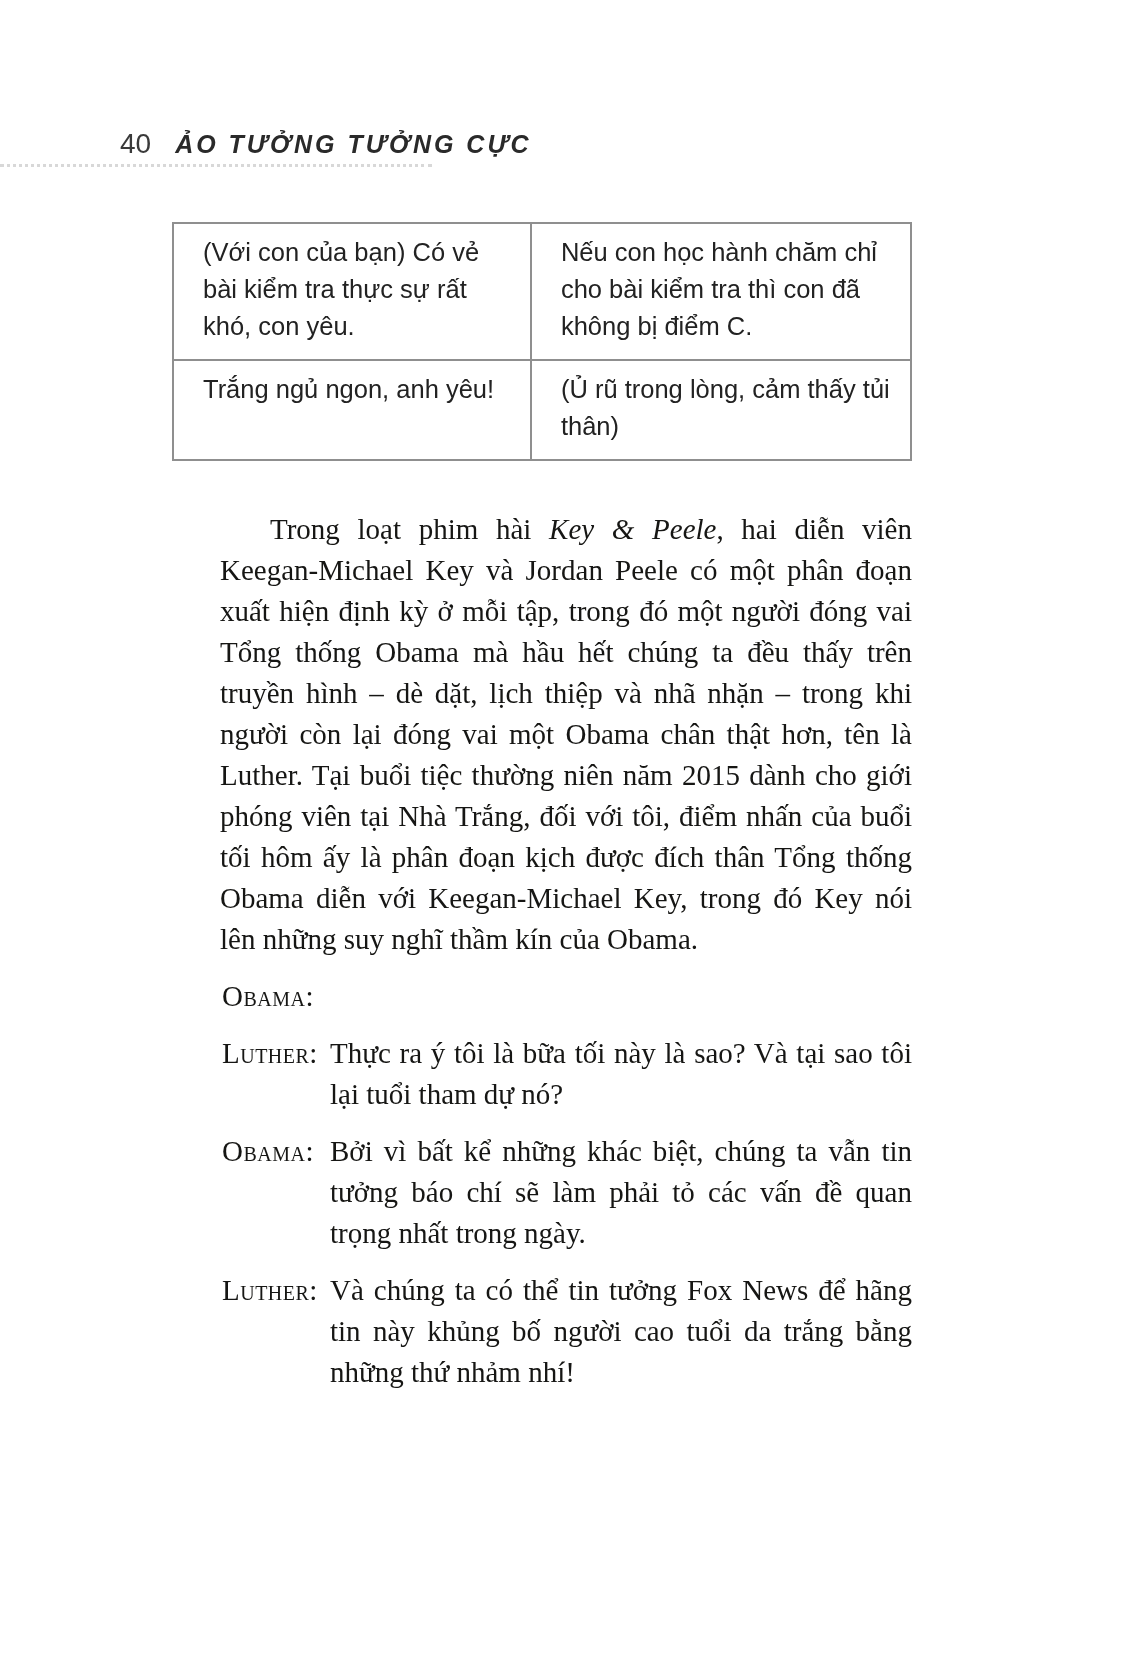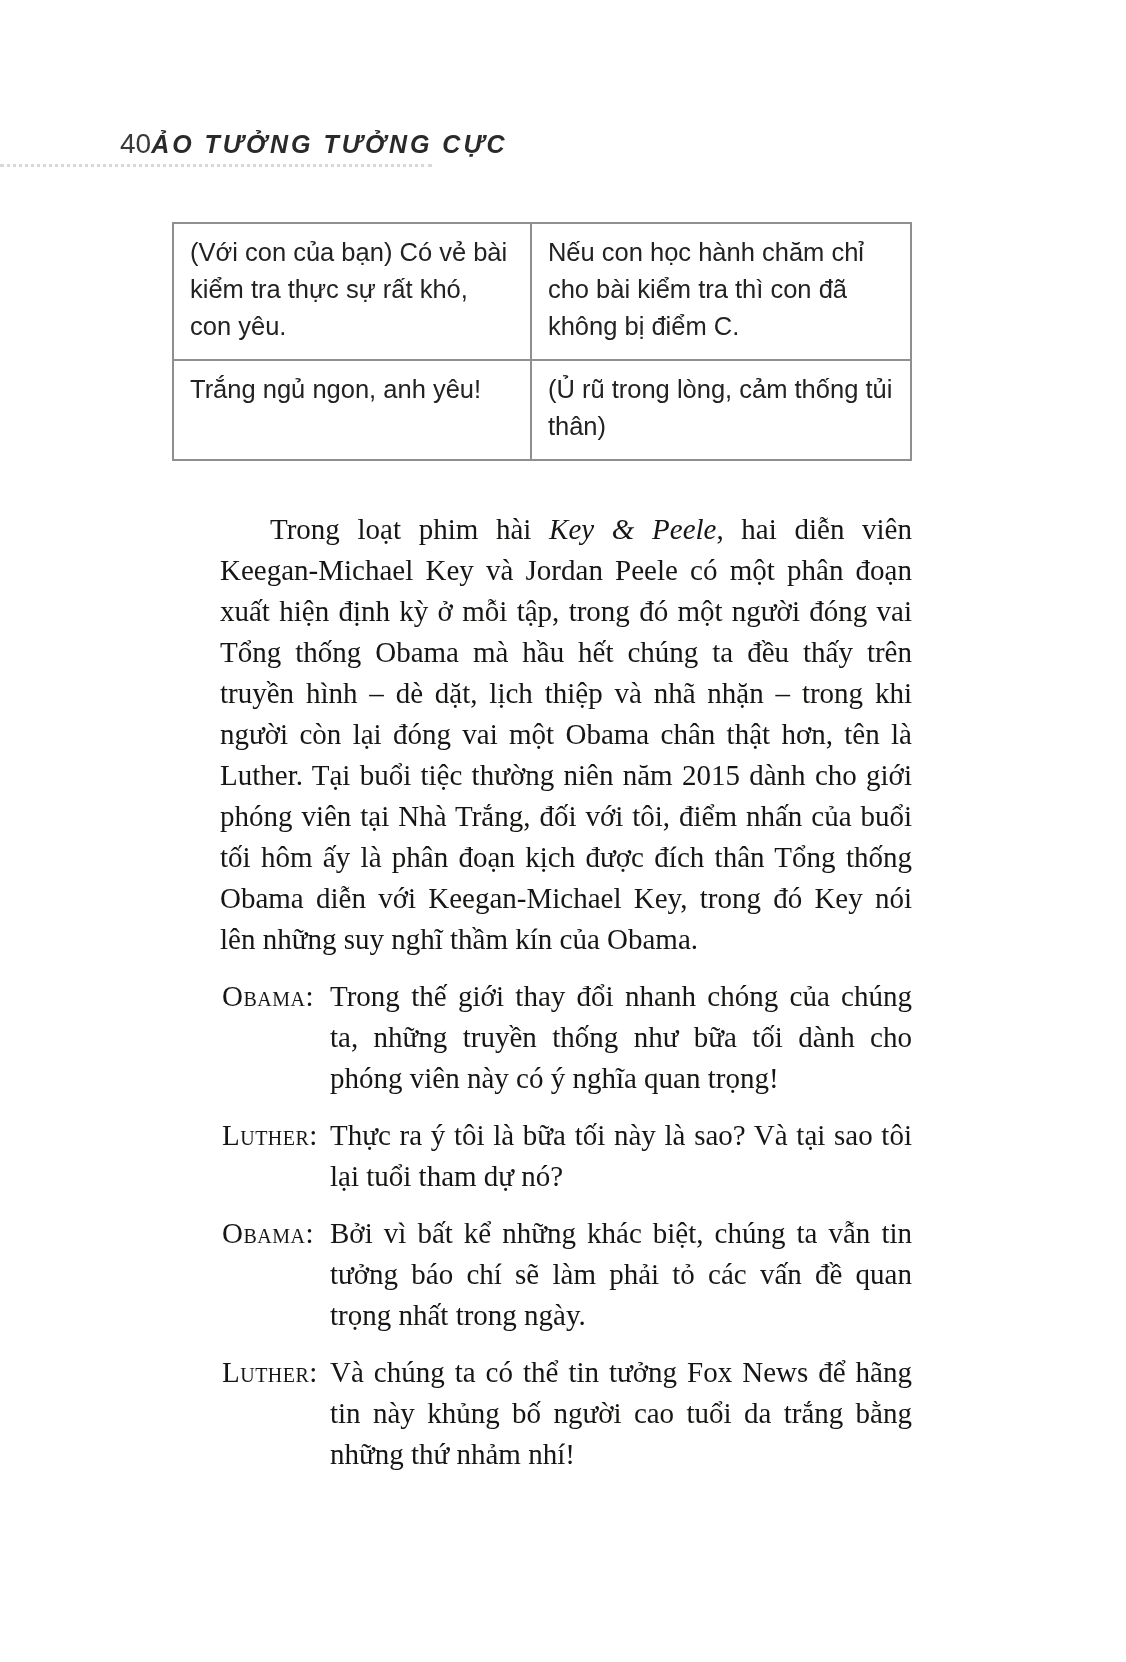--- a/index.html
+++ b/index.html
@@ -11,20 +11,21 @@
     background: #ffffff;
     color: #1d1d1b;
     overflow: hidden;
   }
   .header {
     position: absolute;
     top: 128px;
     left: 120px;
     display: flex;
     align-items: baseline;
+    gap: 24px;
     font-family: "Liberation Sans", sans-serif;
   }
   .page-num {
     font-size: 28px;
     color: #3a3a3a;
   }
   .book-title {
     font-size: 25px;
     font-weight: bold;
     font-style: italic;
@@ -47,21 +48,21 @@
   .quote-table {
     width: 100%;
     border-collapse: collapse;
     font-family: "Liberation Sans", sans-serif;
     font-size: 25.5px;
     line-height: 1.45;
     color: #222222;
   }
   .quote-table td {
     border: 2px solid #8f8f8f;
-    padding: 10px 16px 14px 16px;
+    padding: 10px 16px 14px 29px;
     vertical-align: top;
   }
   .quote-table td.col-left { width: 48.5%; }
   .body-text {
     font-family: "Liberation Serif", serif;
     font-size: 29px;
     line-height: 41px;
     color: #161614;
   }
   .opening-paragraph {
@@ -100,34 +101,33 @@
   <div class="content">
 
     <table class="quote-table">
       <tbody>
         <tr>
           <td class="col-left">(Với con của bạn) Có vẻ bài kiểm tra thực sự rất khó, con yêu.</td>
           <td class="col-right">Nếu con học hành chăm chỉ cho bài kiểm tra thì con đã không bị điểm C.</td>
         </tr>
         <tr>
           <td class="col-left">Trắng ngủ ngon, anh yêu!</td>
-          <td class="col-right">(Ủ rũ trong lòng, cảm thống tủi thân)</td>
+          <td class="col-right">(Ủ rũ trong lòng, cảm thấy tủi thân)</td>
         </tr>
       </tbody>
     </table>
 
     <div class="body-text">
 
       <p class="opening-paragraph"><span>Trong loạt phim hài </span><span class="italic">Key &amp; Peele</span><span>, hai diễn viên Keegan-Michael Key và Jordan Peele có một phân đoạn xuất hiện định kỳ ở mỗi tập, trong đó một người đóng vai Tổng thống Obama mà hầu hết chúng ta đều thấy trên truyền hình – dè dặt, lịch thiệp và nhã nhặn – trong khi người còn lại đóng vai một Obama chân thật hơn, tên là Luther. Tại buổi tiệc thường niên năm 2015 dành cho giới phóng viên tại Nhà Trắng, đối với tôi, điểm nhấn của buổi tối hôm ấy là phân đoạn kịch được đích thân Tổng thống Obama diễn với Keegan-Michael Key, trong đó Key nói lên những suy nghĩ thầm kín của Obama.</span></p>
 
       <div class="dialogue">
 
         <div class="dialogue-entry">
           <span class="speaker">Obama:</span>
-          <span class="dialogue-text">Trong thế giới thay đổi nhanh chóng của chúng ta, những truyền thống như bữa tối dành cho phóng viên này có ý nghĩa quan trọng!</span>
         </div>
 
         <div class="dialogue-entry">
           <span class="speaker">Luther:</span>
           <span class="dialogue-text">Thực ra ý tôi là bữa tối này là sao? Và tại sao tôi lại tuổi tham dự nó?</span>
         </div>
 
         <div class="dialogue-entry">
           <span class="speaker">Obama:</span>
           <span class="dialogue-text">Bởi vì bất kể những khác biệt, chúng ta vẫn tin tưởng báo chí sẽ làm phải tỏ các vấn đề quan trọng nhất trong ngày.</span>

